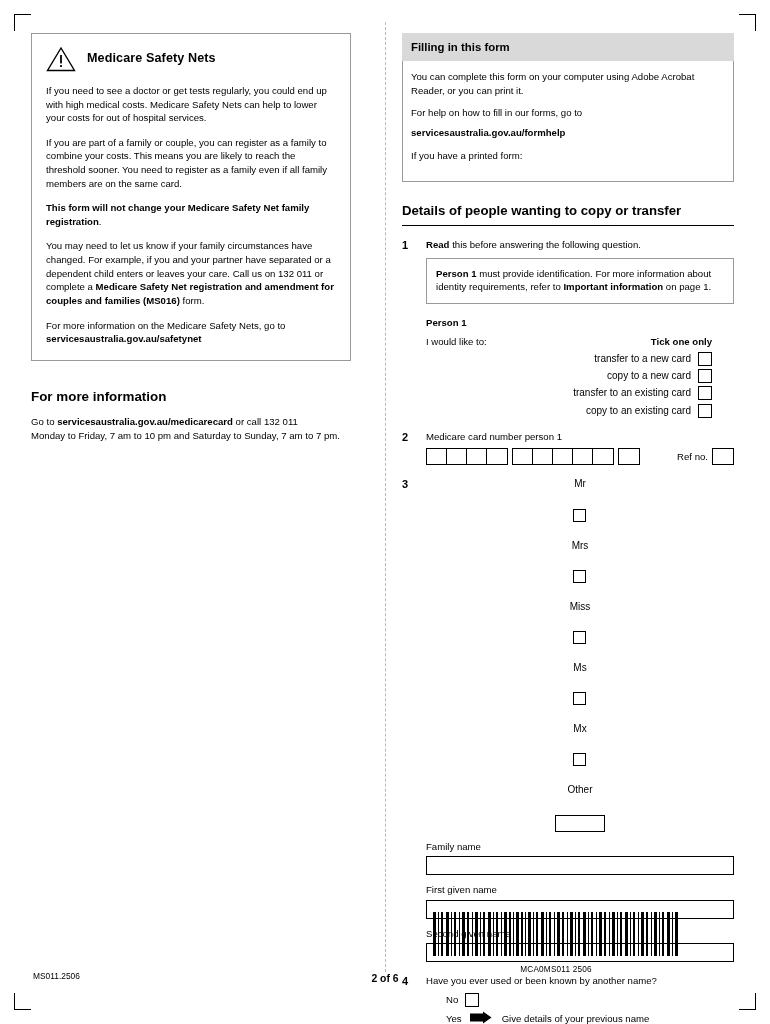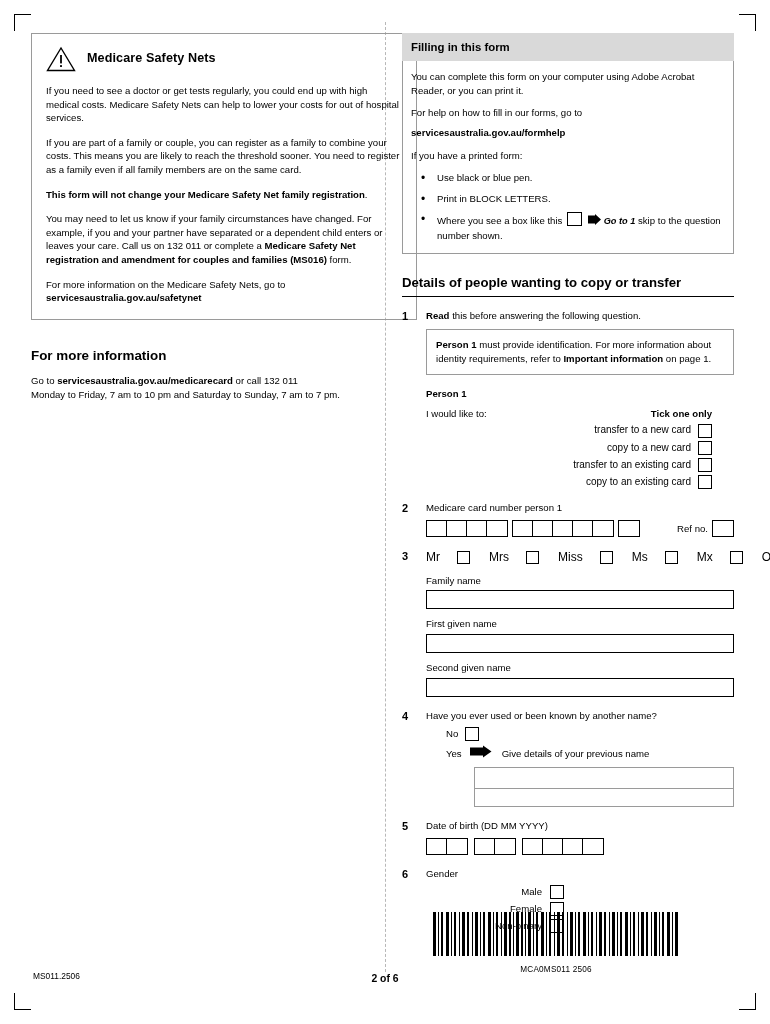--- a/index.html
+++ b/index.html
@@ -37,21 +37,21 @@
     bottom: 52px;
     width: 0;
     border-left: 1px dashed #b8b8b8;
   }
 
   
   .left-col {
     position: absolute;
     left: 31px;
     top: 33px;
-    width: 386px;
+    width: 320px;
     font-size: 9.6px;
     line-height: 1.42;
   }
   .notice-box {
     border: 1px solid #9a9a9a;
     padding: 12px 14px 14px 14px;
     box-sizing: border-box;
   }
   .notice-head {
     display: flex;
@@ -236,21 +236,22 @@
     box-sizing: border-box;
     background: #fff;
   }
   .lbl-sm { margin: 8px 0 3px 0; }
 
   .title-row {
     display: flex;
     align-items: center;
     gap: 17px;
     flex-wrap: nowrap;
-    font-size: 12px;
+    font-size: 10px;
+    flex-direction: column;
   }
   .title-row .cb { margin-right: 2px; }
   .other-field {
     border: 1px solid #000;
     height: 17px;
     flex: 1 1 auto;
     min-width: 50px;
     background: #fff;
     box-sizing: border-box;
   }
@@ -361,34 +362,20 @@
   </div>
 
   <div class="right-col">
 
     <div class="grey-band">Filling in this form</div>
     <div class="filling-box">
       <p>You can complete this form on your computer using Adobe Acrobat Reader, or you can print it.</p>
       <p class="tight"><span>For help on how to fill in our forms, go to</span></p>
       <p><b>servicesaustralia.gov.au/formhelp</b></p>
       <p>If you have a printed form:</p>
-      <ul class="bullets">
-        <li>Use black or blue pen.</li>
-        <li>Print in BLOCK LETTERS.</li>
-        <li>
-          <span>Where you see a box like this</span>
-          <span class="inline-box"></span>
-          <span class="goto-arrow">
-            <svg width="13" height="11" viewBox="0 0 13 11">
-                <polygon points="0,1.5 7,1.5 7,0 13,5.5 7,11 7,9.5 0,9.5" fill="#000"></polygon>
-              </svg>
-          </span><span class="goto-label">Go to 1</span>
-          <span>skip to the question number shown.</span>
-        </li>
-      </ul>
     </div>
 
     <div class="section-title">Details of people wanting to copy or transfer</div>
 
     <div class="q">
       <span class="qnum">1</span>
       <div><b>Read</b><span> this before answering the following question.</span></div>
 
       <div class="ident-box">
         <p><b>Person 1</b><span> must provide identification. For more information about identity requirements, refer to </span><b>Important information</b><span> on page 1.</span></p>

